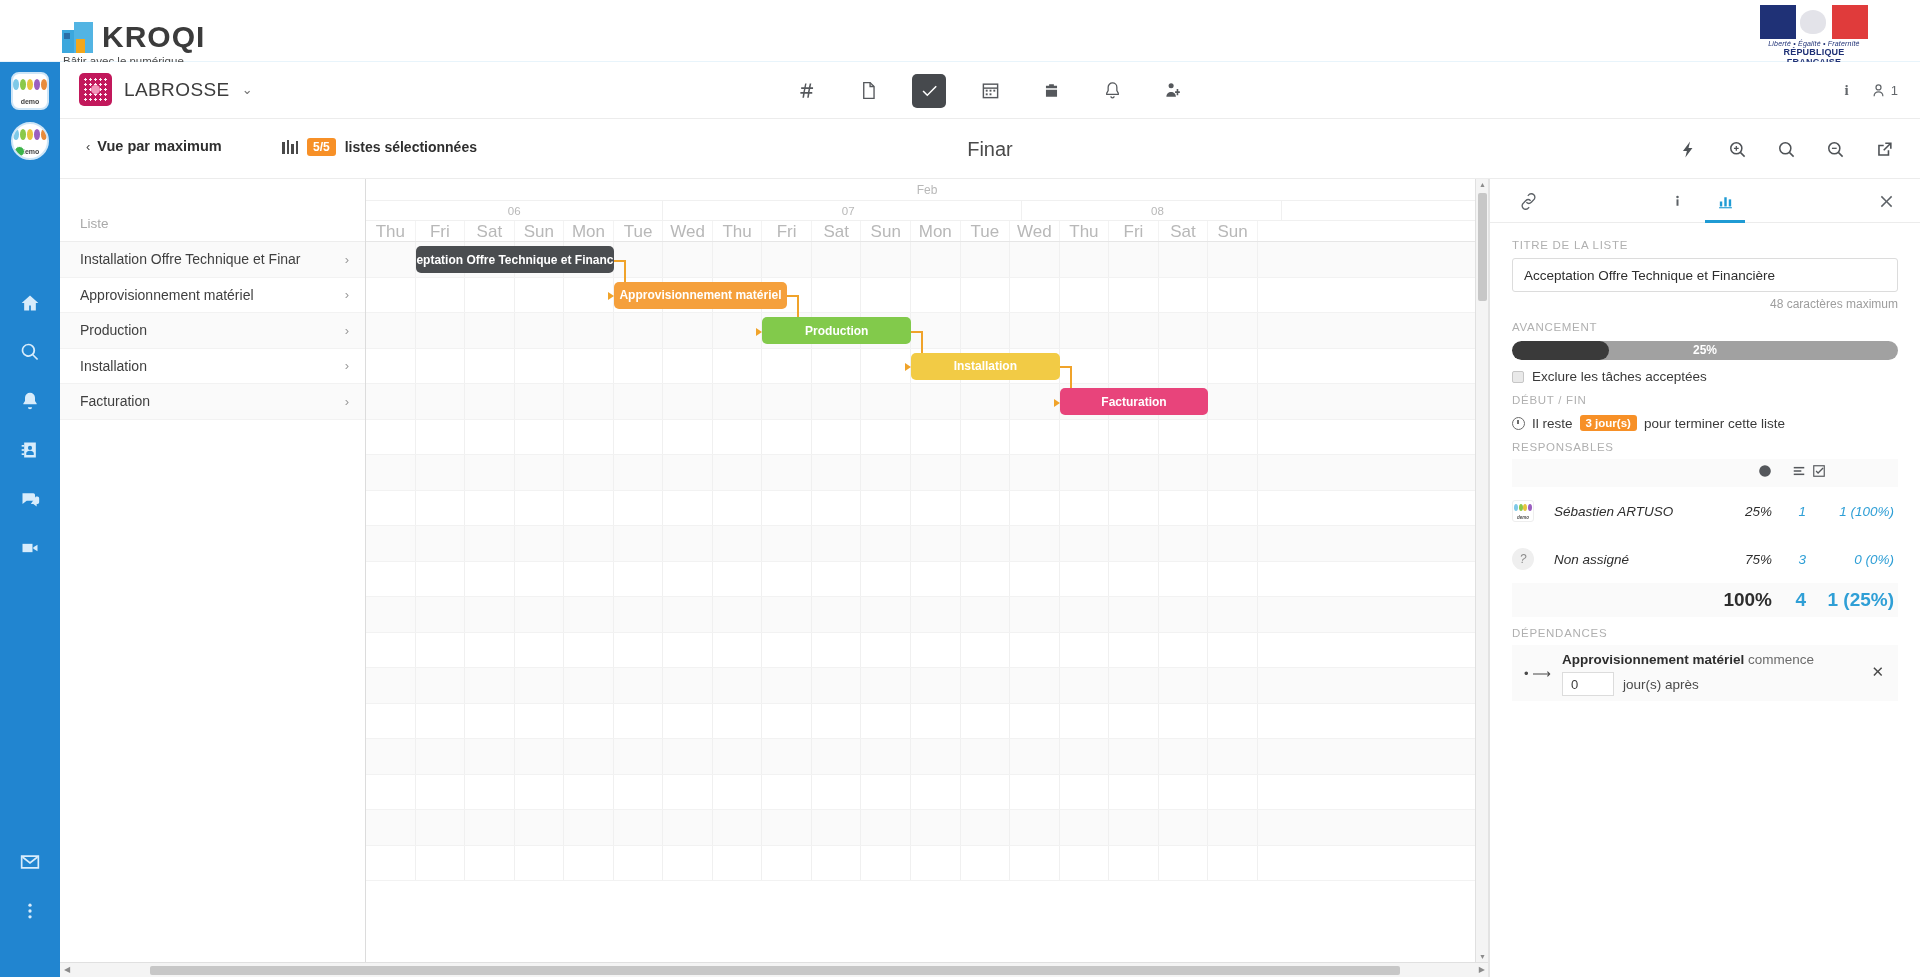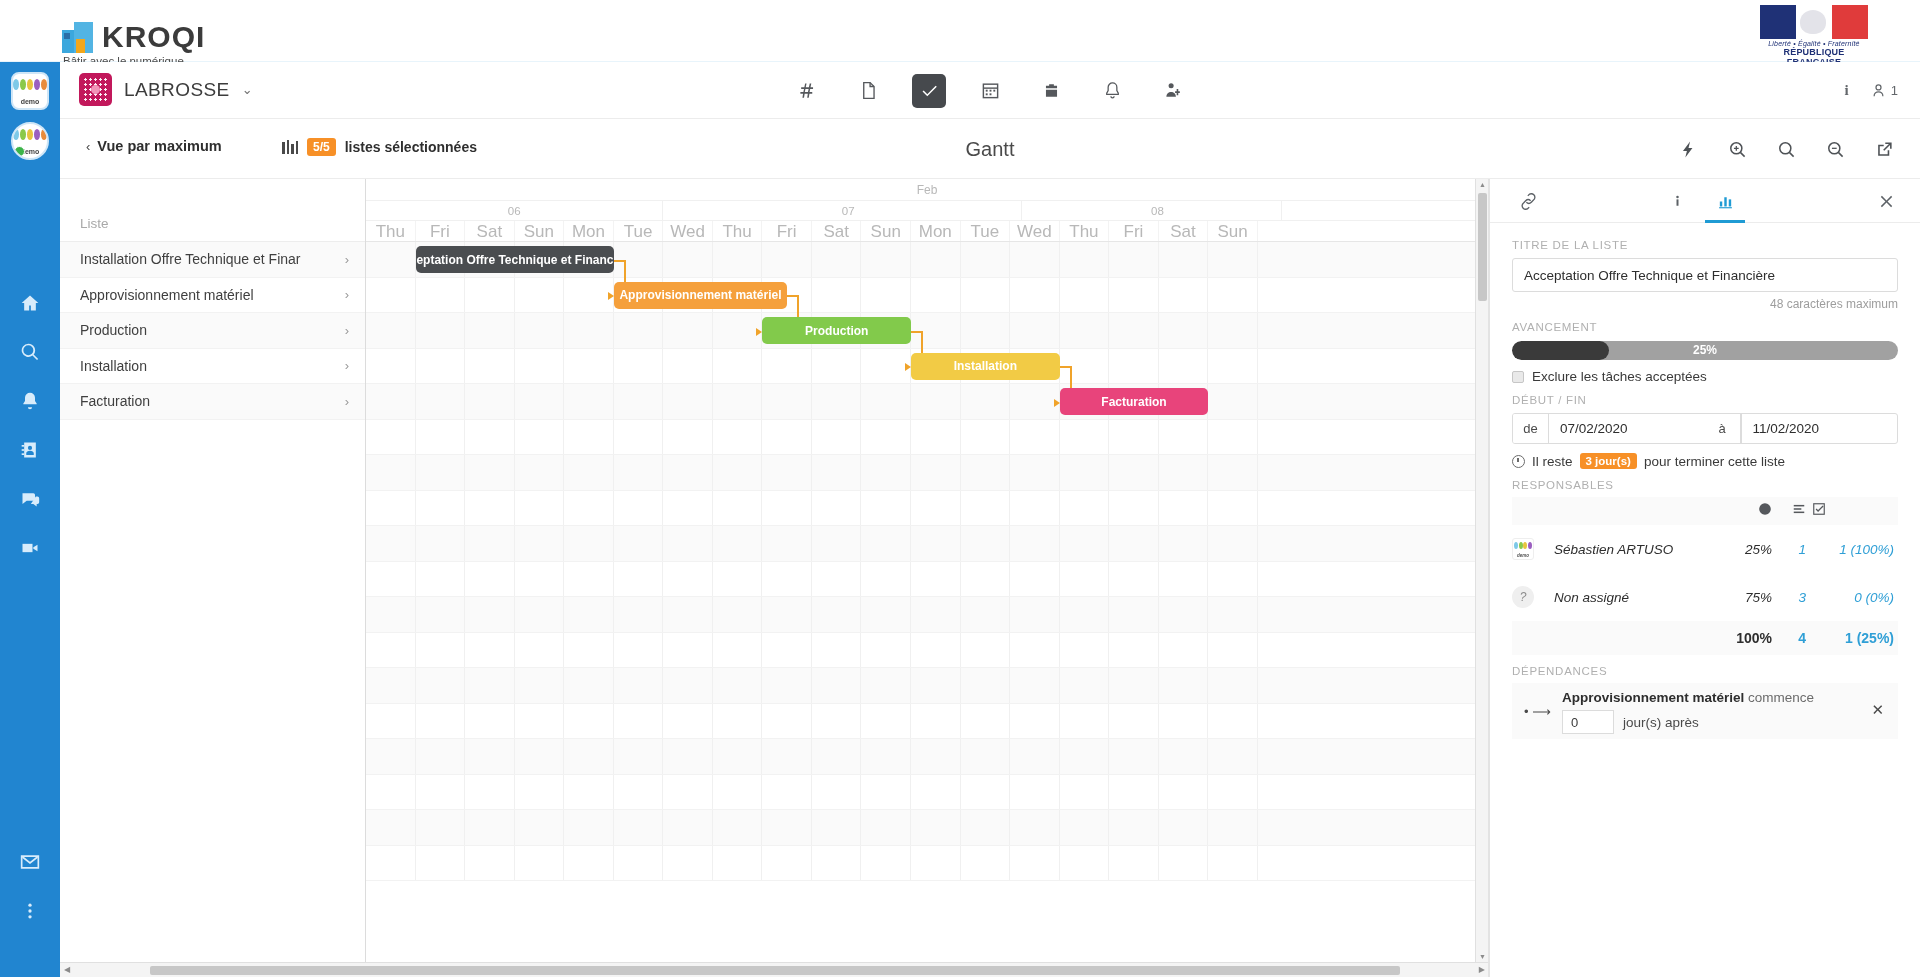--- a/index.html
+++ b/index.html
@@ -174,21 +174,21 @@
   .dr-lab { width: 36px; display: flex; align-items: center; justify-content: center; font-size: 13px; color: #4a4a4a; border-right: 1px solid #dcdcdc; background: #fff; }
   .dr-val { flex: 1; display: flex; align-items: center; padding-left: 11px; font-size: 13.5px; color: #2e2e2e; }
   .dr-val.second { border-left: 1px solid #dcdcdc; }
   .remain { display: flex; align-items: center; gap: 7px; padding: 9px 22px 0; font-size: 13.5px; color: #3a3a3a; }
   .clock { width: 13px; height: 13px; border: 1.4px solid #6b6b6b; border-radius: 50%; position: relative; }
   .clock::after { content: ""; position: absolute; left: 4.2px; top: 2px; width: 1.4px; height: 4.3px; background: #6b6b6b; }
   .badge-days { background: #f79027; color: #fff; font-size: 11.5px; font-weight: bold; padding: 2px 6px; border-radius: 3px; }
   .resp-table { margin: 6px 22px 0; }
   .rt-head { height: 28px; display: flex; align-items: center; background: #fafafa; }
   .rt-row { height: 48px; display: flex; align-items: center; font-size: 13.5px; color: #2e2e2e; font-style: italic; }
-  .rt-total { height: 34px; display: flex; align-items: center; background: #fafafa; font-size: 14px; color: #2e2e2e; font-weight: bold; }
+  .rt-total { height: 34px; display: flex; align-items: center; background: #fafafa; font-size: 19px; color: #2e2e2e; font-weight: bold; }
   .c-av { width: 42px; display: flex; align-items: center; }
   .c-nm { flex: 1; }
   .c-pc { width: 52px; text-align: right; }
   .c-n1 { width: 34px; text-align: right; color: #2f9fd6; }
   .c-n2 { width: 92px; text-align: right; color: #2f9fd6; padding-right: 4px;}
   .mini-av { width: 22px; height: 22px; border-radius: 3px; overflow: hidden; position: relative; background: #fff; border: 1px solid #eee;}
   .mini-av .d { position: absolute; top: 3px; left: 0; width: 100%; display: flex; justify-content: center; gap: .5px;}
   .mini-av .d b { width: 4px; height: 7px; border-radius: 50%; }
   .mini-av .t { position: absolute; bottom: 1px; left: 0; width: 100%; text-align: center; font-size: 4.5px; font-weight: bold; color: #555;}
   .q-av { width: 22px; height: 22px; border-radius: 50%; background: #efefef; color: #8d8d8d; font-size: 12px; display: flex; align-items: center; justify-content: center; }
@@ -370,21 +370,21 @@
       <svg viewBox="0 0 24 24">
           <circle cx="12" cy="7" r="4" fill="none" stroke="#63676b" stroke-width="2"></circle>
           <path d="M5 21c0-4 3-7 7-7s7 3 7 7" fill="none" stroke="#63676b" stroke-width="2"></path>
         </svg>
       <span>1</span>
     </div>
   </div>
 </div>
 
 <div id="subbar">
-  <div id="ganttTitle">Gantt</div>
+  <div id="ganttTitle">Finar</div>
   <div id="backlink">
     <span class="chev">‹</span>
     <span class="txt">Vue par maximum</span>
   </div>
   <div id="selinfo">
     <span class="bars-ic">
         <b style="height:12px"></b>
         <b style="height:14px"></b>
         <b style="height:10px"></b>
         <b style="height:13px"></b>
@@ -922,26 +922,20 @@
     <div class="progress-fill" id="pfill" style="width: 25%;"></div>
     <div class="progress-txt">25%</div>
   </div>
   <div class="chk-row">
     <span class="chk"></span>
     <span>Exclure les tâches acceptées</span>
   </div>
 
   <div class="gap-s"></div>
   <div class="sec-label">DÉBUT / FIN</div>
-  <div class="daterow">
-    <div class="dr-lab">de</div>
-    <div class="dr-val">07/02/2020</div>
-    <div class="dr-lab">à</div>
-    <div class="dr-val second">11/02/2020</div>
-  </div>
   <div class="remain">
     <span class="clock"></span>
     <span>Il reste</span>
     <span class="badge-days">3 jour(s)</span>
     <span>pour terminer cette liste</span>
   </div>
 
   <div class="gap-s"></div>
   <div class="sec-label">RESPONSABLES</div>
   <div class="resp-table">

